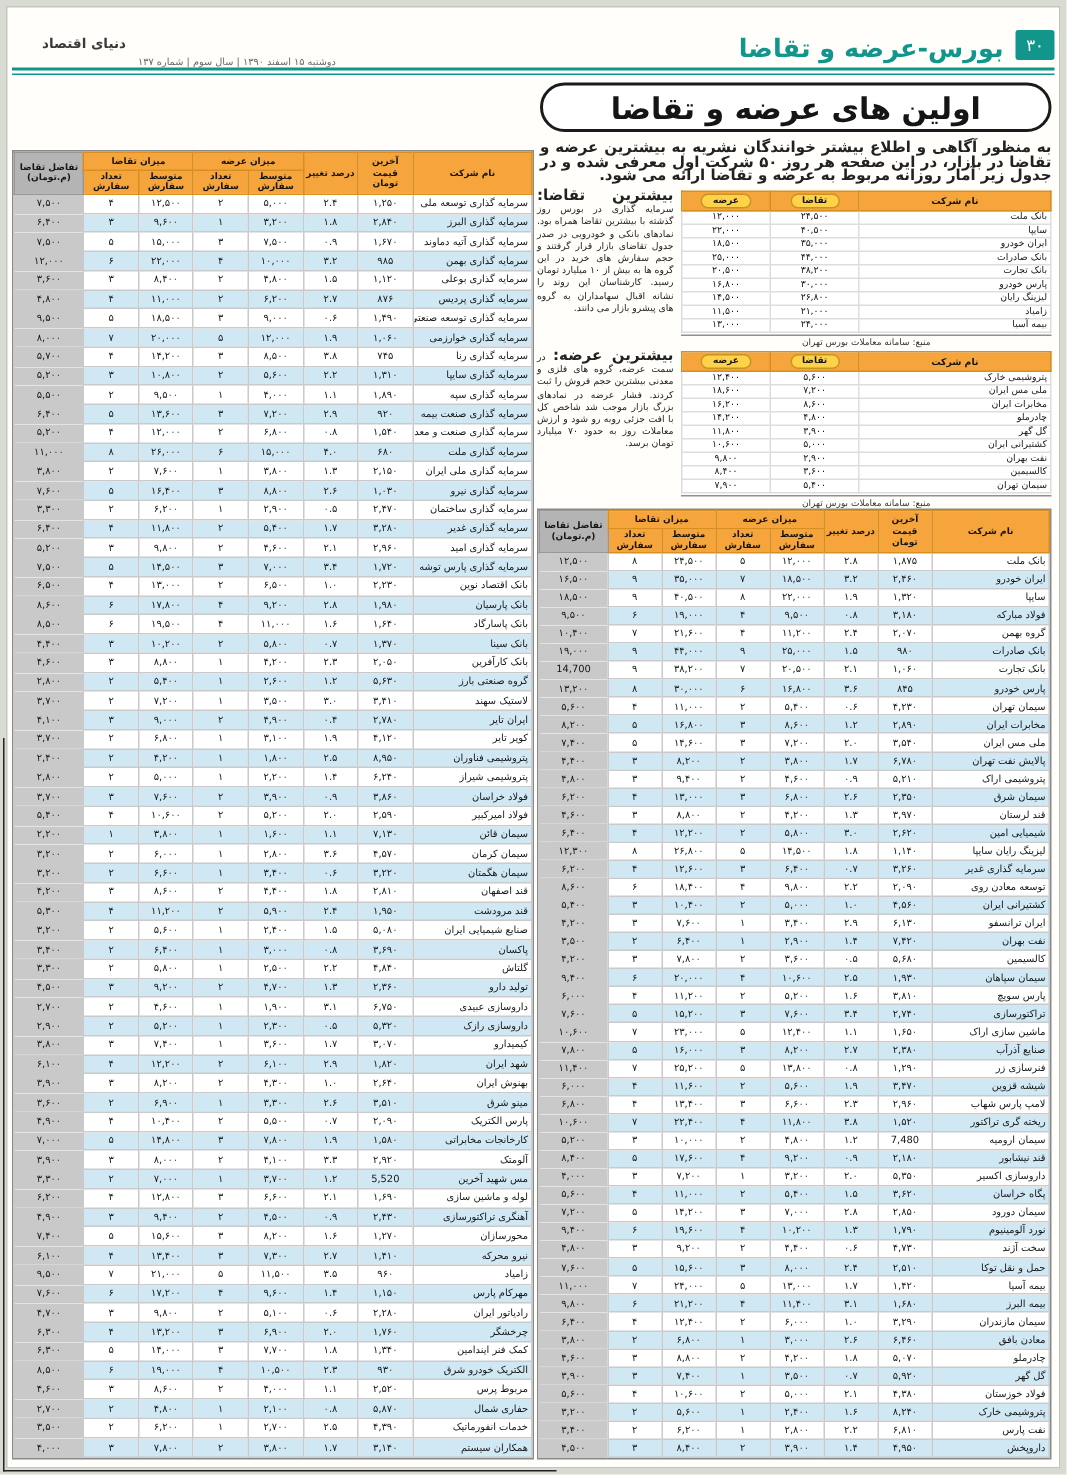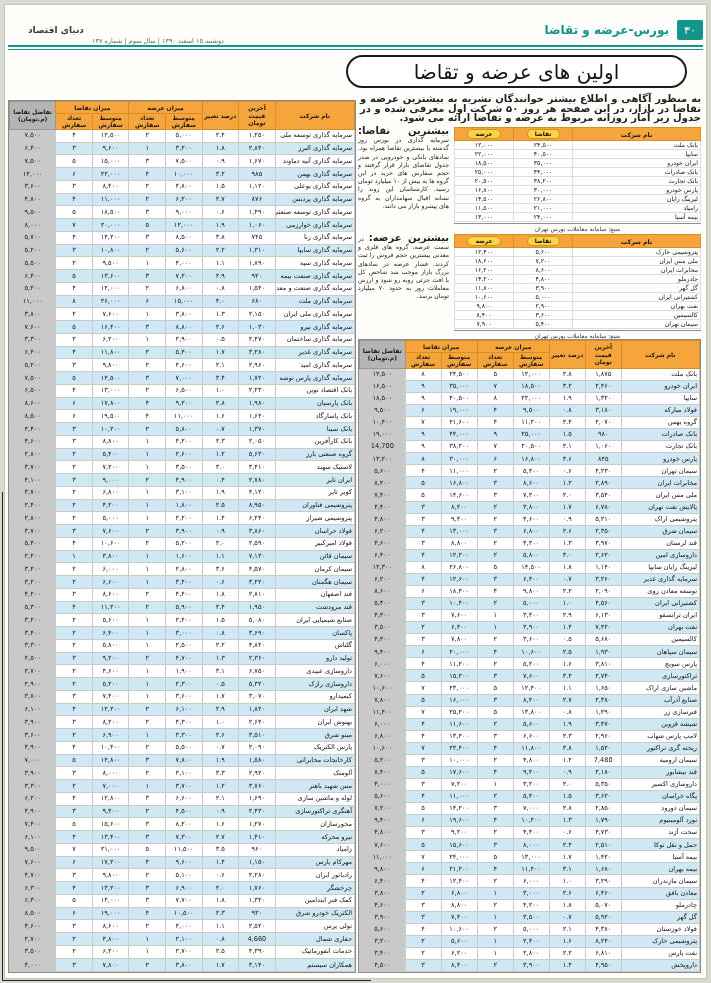--- a/index.html
+++ b/index.html
@@ -13,27 +13,27 @@
   *{box-sizing:border-box;margin:0;padding:0}
   html,body{width:711px;height:983px}
   body{
     position:relative;background:#d7dbd1;overflow:hidden;
     font-family:"DejaVu Sans",sans-serif;direction:rtl;color:#151515;
   }
   .page{position:absolute;left:4px;top:4px;right:4px;bottom:4px;background:#fffefb;border:1px solid #c2c6bb}
 
   .pagenum{position:absolute;top:20px;right:8px;width:26px;height:20px;background:var(--teal);
     color:#fff;font-weight:normal;font-size:11px;display:flex;align-items:center;justify-content:center;border-radius:2px}
-  .section-title{position:absolute;top:23px;right:42px;color:var(--teal);font-size:12px;font-weight:bold;letter-spacing:.2px}
+  .section-title{position:absolute;top:23px;right:42px;color:var(--teal);font-size:17px;font-weight:bold;letter-spacing:.2px}
   .masthead{position:absolute;top:25px;left:28px;font-size:9px;font-weight:bold;color:#3a3a3a}
   .dateline{position:absolute;top:37px;left:92px;font-size:6.5px;color:#666}
   .rule{position:absolute;top:45px;left:8px;right:8px;height:5px;border-top:2px solid var(--teal);border-bottom:1px solid var(--teal)}
 
-  .title-box{position:absolute;top:55px;right:24px;width:341px;height:33px;border:2.5px solid #1b1b1b;border-radius:17px;
-    display:flex;align-items:center;justify-content:center;font-size:20px;font-weight:normal;background:#fff}
+  .title-box{position:absolute;top:55px;right:10px;width:341px;height:33px;border:2.5px solid #1b1b1b;border-radius:17px;
+    display:flex;align-items:center;justify-content:center;font-size:20px;font-weight:bold;background:#fff}
   .intro{position:absolute;top:94px;right:10px;width:341px;font-size:10px;font-weight:bold;line-height:9.6px;text-align:justify;color:#222}
 
   .hl{position:absolute;right:10px;width:343px;display:flex;gap:5px}
   #hl0{top:127px;height:101px}
   #hl1{top:234px;height:100px}
   .tbl-wrap{width:247px;display:flex;flex-direction:column}
   .hl table{width:100%;border-collapse:collapse;table-layout:fixed;flex:1;border:1px solid #c79f64;background:#fff}
   .hl th{background:var(--orange);font-size:6.2px;font-weight:bold;padding:1px;border:1px solid var(--orange-d);height:13px}
   .pill{display:inline-block;background:var(--yellow);border:1px solid #c8961e;border-radius:6px;padding:0 7px;font-weight:bold;font-size:6px;line-height:8px}
   .hl td{font-size:6.2px;border:1px solid #ddd;padding:0 2px;line-height:8px}
@@ -370,21 +370,21 @@
           <td class="co">قند لرستان</td>
           <td>۳,۹۷۰</td>
           <td>۱.۳</td>
           <td>۴,۲۰۰</td>
           <td>۲</td>
           <td>۸,۸۰۰</td>
           <td>۳</td>
           <td class="diff">۴,۶۰۰</td>
         </tr>
         <tr>
-          <td class="co">داروسازی امین</td>
+          <td class="co">شیمیایی امین</td>
           <td>۲,۶۲۰</td>
           <td>۳.۰</td>
           <td>۵,۸۰۰</td>
           <td>۲</td>
           <td>۱۲,۲۰۰</td>
           <td>۴</td>
           <td class="diff">۶,۴۰۰</td>
         </tr>
         <tr>
           <td class="co">لیزینگ رایان سایپا</td>
@@ -630,21 +630,21 @@
           <td class="co">بیمه آسیا</td>
           <td>۱,۴۲۰</td>
           <td>۱.۷</td>
           <td>۱۳,۰۰۰</td>
           <td>۵</td>
           <td>۲۴,۰۰۰</td>
           <td>۷</td>
           <td class="diff">۱۱,۰۰۰</td>
         </tr>
         <tr>
-          <td class="co">بیمه بهران</td>
+          <td class="co">بیمه البرز</td>
           <td>۱,۶۸۰</td>
           <td>۳.۱</td>
           <td>۱۱,۴۰۰</td>
           <td>۴</td>
           <td>۲۱,۲۰۰</td>
           <td>۶</td>
           <td class="diff">۹,۸۰۰</td>
         </tr>
         <tr>
           <td class="co">سیمان مازندران</td>
@@ -1263,22 +1263,22 @@
           <td class="co">آلومتک</td>
           <td>۲,۹۲۰</td>
           <td>۳.۳</td>
           <td>۴,۱۰۰</td>
           <td>۲</td>
           <td>۸,۰۰۰</td>
           <td>۳</td>
           <td class="diff">۳,۹۰۰</td>
         </tr>
         <tr>
-          <td class="co">مس شهید باهنر</td>
-          <td>۳,۷۶۰</td>
+          <td class="co">مس شهید آخرین</td>
+          <td>5,520</td>
           <td>۱.۲</td>
           <td>۳,۷۰۰</td>
           <td>۱</td>
           <td>۷,۰۰۰</td>
           <td>۲</td>
           <td class="diff">۳,۳۰۰</td>
         </tr>
         <tr>
           <td class="co">لوله و ماشین سازی</td>
           <td>۱,۶۹۰</td>
@@ -1373,32 +1373,32 @@
           <td class="co">الکتریک خودرو شرق</td>
           <td>۹۳۰</td>
           <td>۲.۳</td>
           <td>۱۰,۵۰۰</td>
           <td>۴</td>
           <td>۱۹,۰۰۰</td>
           <td>۶</td>
           <td class="diff">۸,۵۰۰</td>
         </tr>
         <tr>
-          <td class="co">تولی پرس</td>
+          <td class="co">مربوط پرس</td>
           <td>۲,۵۲۰</td>
           <td>۱.۱</td>
           <td>۴,۰۰۰</td>
           <td>۲</td>
           <td>۸,۶۰۰</td>
           <td>۳</td>
           <td class="diff">۴,۶۰۰</td>
         </tr>
         <tr>
           <td class="co">حفاری شمال</td>
-          <td>4,660</td>
+          <td>۵,۸۷۰</td>
           <td>۰.۸</td>
           <td>۲,۱۰۰</td>
           <td>۱</td>
           <td>۴,۸۰۰</td>
           <td>۲</td>
           <td class="diff">۲,۷۰۰</td>
         </tr>
         <tr>
           <td class="co">خدمات انفورماتیک</td>
           <td>۴,۳۹۰</td>

